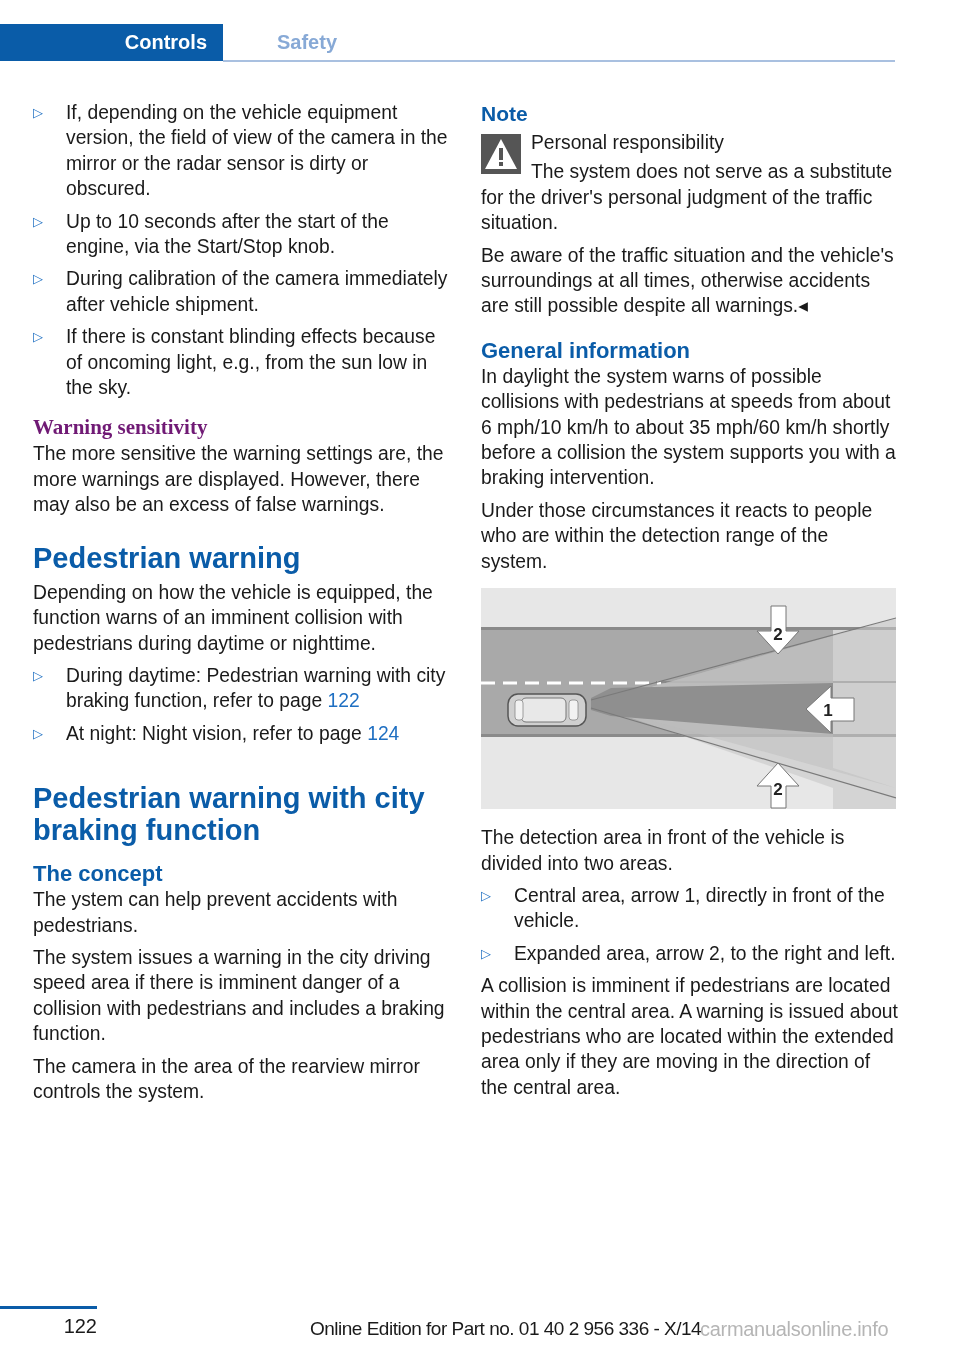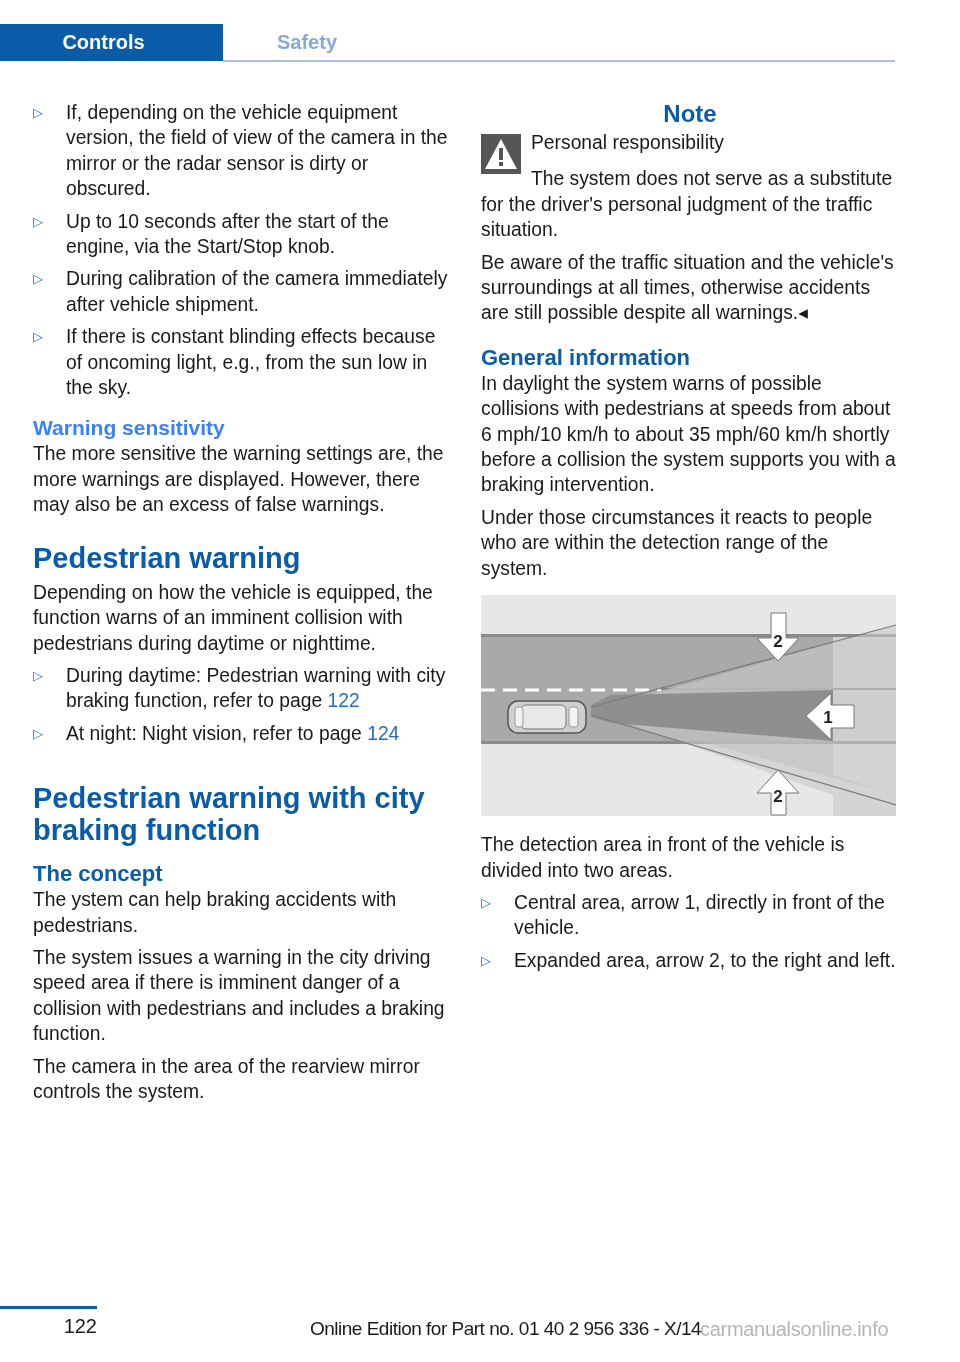--- a/index.html
+++ b/index.html
@@ -1,44 +1,44 @@
 <!DOCTYPE html>
 <html><head>
 <meta charset="utf-8">
 <style>
   * { box-sizing: border-box; margin: 0; padding: 0; }
   html, body { width: 960px; height: 1362px; background: #ffffff; overflow: hidden; }
   body { position: relative; font-family: "Liberation Sans", "DejaVu Sans", sans-serif; color: #1a1a1a; }
 
   
   .header { position: absolute; left: 0; top: 24px; width: 895px; height: 38px; }
-  .tab-active { position: absolute; left: 0; top: 0; width: 223px; height: 37px; background: #0a5ca8; color: #fff; font-weight: bold; font-size: 20px; text-align: center; padding-right: 16px; line-height: 37px; }
+  .tab-active { position: absolute; left: 0; top: 0; width: 223px; height: 37px; background: #0a5ca8; color: #fff; font-weight: bold; font-size: 20px; text-align: right; padding-right: 16px; line-height: 37px; }
   .tab-inactive { position: absolute; left: 241px; top: 0; height: 37px; color: #87a9d6; font-weight: bold; font-size: 20px; line-height: 37px; margin-left: 36px; }
   .header-line { position: absolute; left: 223px; top: 36px; width: 672px; height: 2px; background: #a9c0e0; }
 
   
   .col { position: absolute; top: 100px; font-size: 19.3px; line-height: 25.4px; }
   .col-left { left: 33px; width: 418px; }
   .col-right { left: 481px; width: 418px; }
 
   p { margin-bottom: 7px; }
   .bl { list-style: none; margin-bottom: 7px; }
   .bl li { position: relative; padding-left: 33px; margin-bottom: 7px; }
   .bl li .tri { position: absolute; left: 0; top: 0; color: #1e6fc2; font-size: 13px; line-height: 25.4px; }
   .link { color: #1e6fc2; }
 
-  .h-sub-light { color: #3b82f6; font-weight: bold; font-size: 21px; line-height: 27px; margin-top: 6px; }
+  .h-sub-light { color: #701a75; font-weight: bold; font-size: 21px; line-height: 27px; margin-top: 6px; font-family: Liberation Serif, serif; }
   .h-sub { color: #0a5ca8; font-weight: bold; font-size: 22px; line-height: 27px; }
   .h-main { color: #0a5ca8; font-weight: bold; font-size: 29px; line-height: 32px; margin-top: 28px; margin-bottom: 6px; }
 
   
-  .note-title { color: #0a5ca8; font-weight: bold; font-size: 24px; line-height: 27px; margin-bottom: 3px; text-align: center; }
+  .note-title { color: #0a5ca8; font-weight: bold; font-size: 21px; line-height: 27px; margin-bottom: 3px; }
   .warn-icon { float: left; width: 40px; height: 40px; margin: 4px 10px 2px 0; background: #555; position: relative; }
   .warn-icon svg { position: absolute; left: 0; top: 0; }
-  .note-head { margin-bottom: 11px; padding-left: 22px; }
+  .note-head { margin-bottom: 4px; padding-left: 22px; }
 
   
   .diagram { position: relative; width: 415px; height: 221px; background: #e6e6e6; margin: 14px 0 16px 0; overflow: hidden; }
 
   
   .footer-line { position: absolute; left: 0; top: 1306px; width: 97px; height: 3px; background: #0a5ca8; }
   .page-num { position: absolute; left: 40px; top: 1315px; width: 57px; text-align: right; font-size: 20px; color: #1a1a1a; }
   .edition { position: absolute; left: 310px; top: 1318px; font-size: 19px; color: #1a1a1a; letter-spacing: -0.5px; }
   .watermark { position: absolute; left: 700px; top: 1318px; font-size: 20px; color: #b5b5b5; letter-spacing: -0.3px; }
 </style>
@@ -64,21 +64,21 @@
 
   <div class="h-main" style="margin-top:24px;">Pedestrian warning</div>
   <p>Depending on how the vehicle is equipped, the function warns of an imminent collision with pedestrians during daytime or nighttime.</p>
   <ul class="bl">
     <li><span class="tri">▷</span><span>During daytime: Pedestrian warning with city braking function, refer to page </span><span class="link">122</span></li>
     <li><span class="tri">▷</span><span>At night: Night vision, refer to page </span><span class="link">124</span></li>
   </ul>
 
   <div class="h-main" style="margin-top:36px;">Pedestrian warning with city braking function</div>
   <div class="h-sub" style="margin-top:14px;">The concept</div>
-  <p>The ystem can help braking accidents with pedestrians.</p>
+  <p>The ystem can help prevent accidents with pedestrians.</p>
   <p>The system issues a warning in the city driving speed area if there is imminent danger of a collision with pedestrians and includes a braking function.</p>
   <p>The camera in the area of the rearview mirror controls the system.</p>
 </div>
 
 <div class="col col-right">
   <div>
     <div class="note-title">Note</div>
     <div class="warn-icon">
       <svg width="40" height="40" viewBox="0 0 40 40">
         <polygon points="20,5 36,35 4,35" fill="#ffffff"></polygon>
@@ -136,18 +136,19 @@
       <text x="347" y="128" font-family="Liberation Sans, sans-serif" font-weight="bold" font-size="17" text-anchor="middle" fill="#222">1</text>
       <text x="297" y="207" font-family="Liberation Sans, sans-serif" font-weight="bold" font-size="17" text-anchor="middle" fill="#222">2</text>
     </svg>
   </div>
 
   <p>The detection area in front of the vehicle is divided into two areas.</p>
   <ul class="bl">
     <li><span class="tri">▷</span><span>Central area, arrow 1, directly in front of the vehicle.</span></li>
     <li><span class="tri">▷</span><span>Expanded area, arrow 2, to the right and left.</span></li>
   </ul>
+  <p>A collision is imminent if pedestrians are located within the central area. A warning is issued about pedestrians who are located within the extended area only if they are moving in the direction of the central area.</p>
 </div>
 
 <div class="footer-line"></div>
 <div class="page-num">122</div>
 <div class="edition">Online Edition for Part no. 01 40 2 956 336 - X/14</div>
 <div class="watermark">carmanualsonline.info</div>
 
 </body></html>

